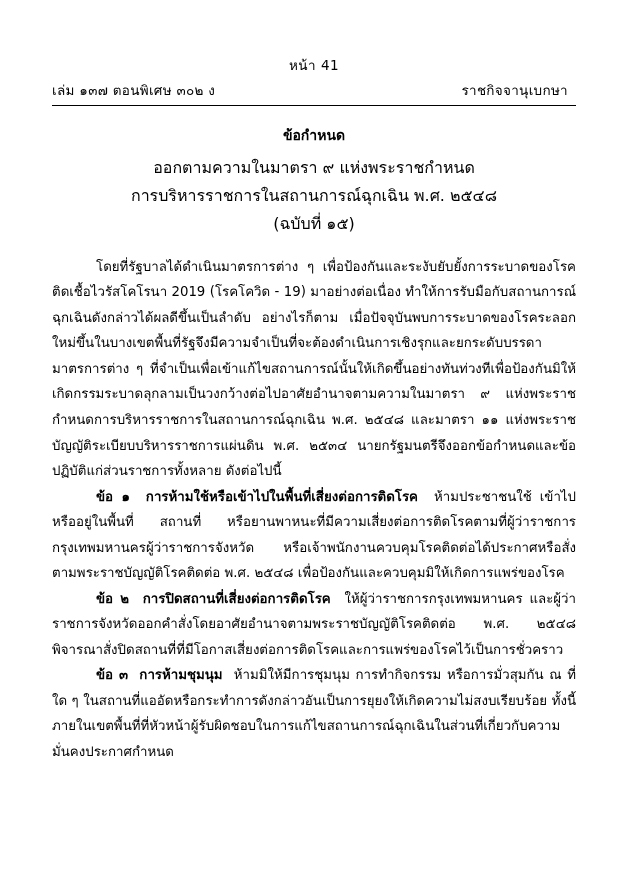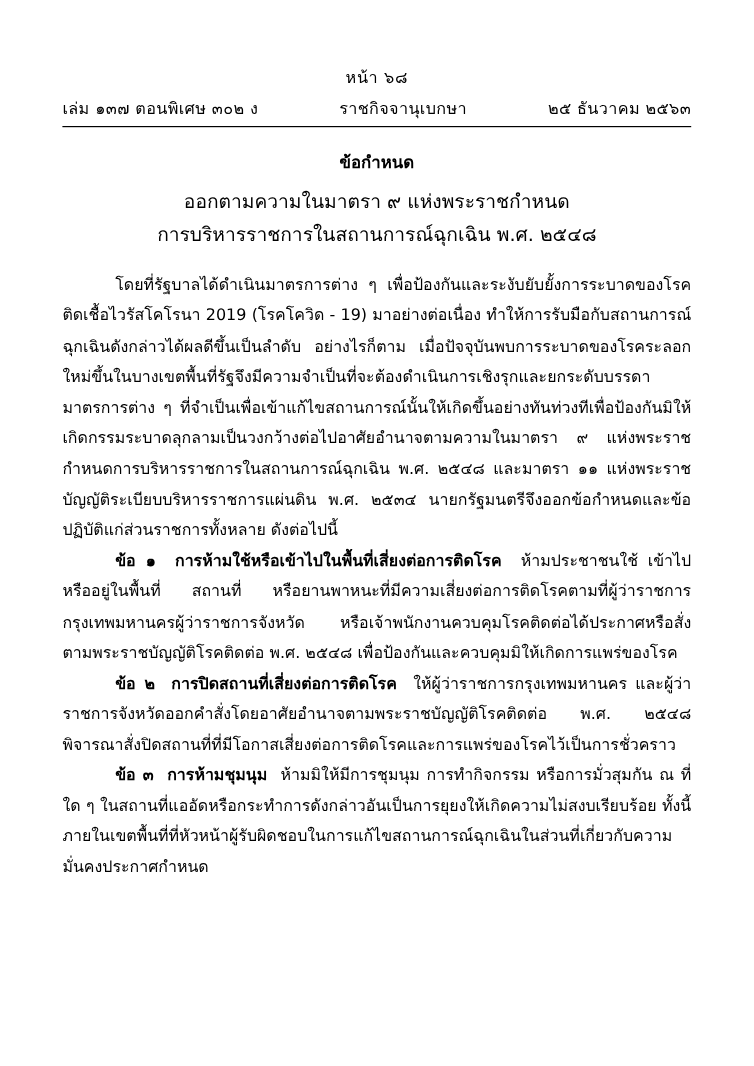--- a/index.html
+++ b/index.html
@@ -79,35 +79,35 @@
   }
   .clause-label {
     font-weight: bold;
   }
 </style>
 </head>
 <body>
 
 <div class="page">
 
-  <div class="page-number">หน้า  ๖๘</div>
+  <div class="page-number">หน้า  41</div>
 
   <div class="header-row">
     <div class="header-left">เล่ม  ๑๓๗  ตอนพิเศษ  ๓๐๒  ง</div>
     <div class="header-center">ราชกิจจานุเบกษา</div>
-    <div class="header-right">๒๕  ธันวาคม  ๒๕๖๓</div>
   </div>
 
   <hr class="rule">
 
   <div class="doc-title">ข้อกำหนด</div>
 
   <div class="subtitle">
     <div>ออกตามความในมาตรา  ๙  แห่งพระราชกำหนด</div>
     <div>การบริหารราชการในสถานการณ์ฉุกเฉิน  พ.ศ.  ๒๕๔๘</div>
+    <div>(ฉบับที่  ๑๕)</div>
   </div>
 
   <div class="body-text">
 
 
     <p class="para">โดยที่รัฐบาลได้ดำเนินมาตรการต่าง ๆ  เพื่อป้องกันและระงับยับยั้งการระบาดของโรคติดเชื้อไวรัสโคโรนา  2019  (โรคโควิด - 19)  มาอย่างต่อเนื่อง  ทำให้การรับมือกับสถานการณ์ฉุกเฉินดังกล่าวได้ผลดีขึ้นเป็นลำดับ  อย่างไรก็ตาม  เมื่อปัจจุบันพบการระบาดของโรคระลอกใหม่ขึ้นในบางเขตพื้นที่รัฐจึงมีความจำเป็นที่จะต้องดำเนินการเชิงรุกและยกระดับบรรดามาตรการต่าง ๆ  ที่จำเป็นเพื่อเข้าแก้ไขสถานการณ์นั้นให้เกิดขึ้นอย่างทันท่วงทีเพื่อป้องกันมิให้เกิดกรรมระบาดลุกลามเป็นวงกว้างต่อไปอาศัยอำนาจตามความในมาตรา  ๙  แห่งพระราชกำหนดการบริหารราชการในสถานการณ์ฉุกเฉิน  พ.ศ. ๒๕๔๘  และมาตรา  ๑๑  แห่งพระราชบัญญัติระเบียบบริหารราชการแผ่นดิน  พ.ศ.  ๒๕๓๔  นายกรัฐมนตรีจึงออกข้อกำหนดและข้อปฏิบัติแก่ส่วนราชการทั้งหลาย  ดังต่อไปนี้</p>
 
     <p class="para">
       <span class="clause-label">ข้อ  ๑</span><span>&nbsp;&nbsp;</span><span class="clause-label">การห้ามใช้หรือเข้าไปในพื้นที่เสี่ยงต่อการติดโรค</span><span>&nbsp;&nbsp;</span><span>ห้ามประชาชนใช้  เข้าไป  หรืออยู่ในพื้นที่  สถานที่  หรือยานพาหนะที่มีความเสี่ยงต่อการติดโรคตามที่ผู้ว่าราชการกรุงเทพมหานครผู้ว่าราชการจังหวัด  หรือเจ้าพนักงานควบคุมโรคติดต่อได้ประกาศหรือสั่งตามพระราชบัญญัติโรคติดต่อ  พ.ศ. ๒๕๔๘  เพื่อป้องกันและควบคุมมิให้เกิดการแพร่ของโรค</span>
     </p>

